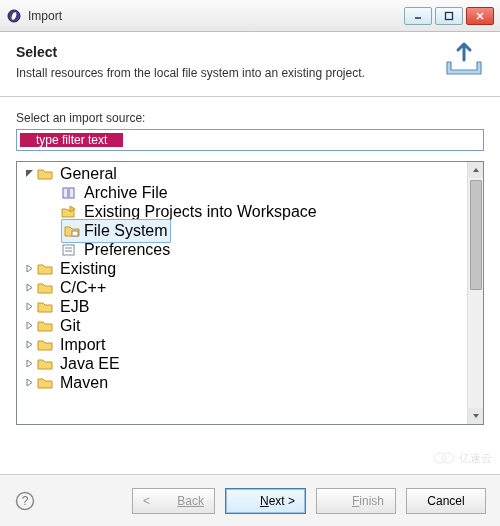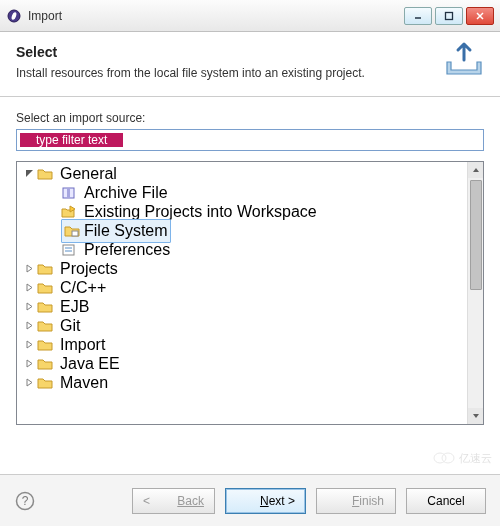--- a/index.html
+++ b/index.html
@@ -174,21 +174,21 @@
             <svg width="9" height="9">
               <path d="M2 1 L7 4.5 L2 8 Z" fill="none" stroke="#808080"></path>
             </svg>
           </span>
         <span class="node-icon">
             <svg width="16" height="14">
               <path d="M1 3 L6 3 L8 5 L15 5 L15 12 L1 12 Z" fill="#f7d56a" stroke="#c79a2a"></path>
             </svg>
           </span>
         <span class="lbl-wrap">
-            <span class="lbl">Projects</span>
+            <span class="lbl">Existing</span>
           </span>
       </div>
 
       <div class="tree-row level0">
         <span class="expander">
             <svg width="9" height="9">
               <path d="M2 1 L7 4.5 L2 8 Z" fill="none" stroke="#808080"></path>
             </svg>
           </span>
         <span class="node-icon">

